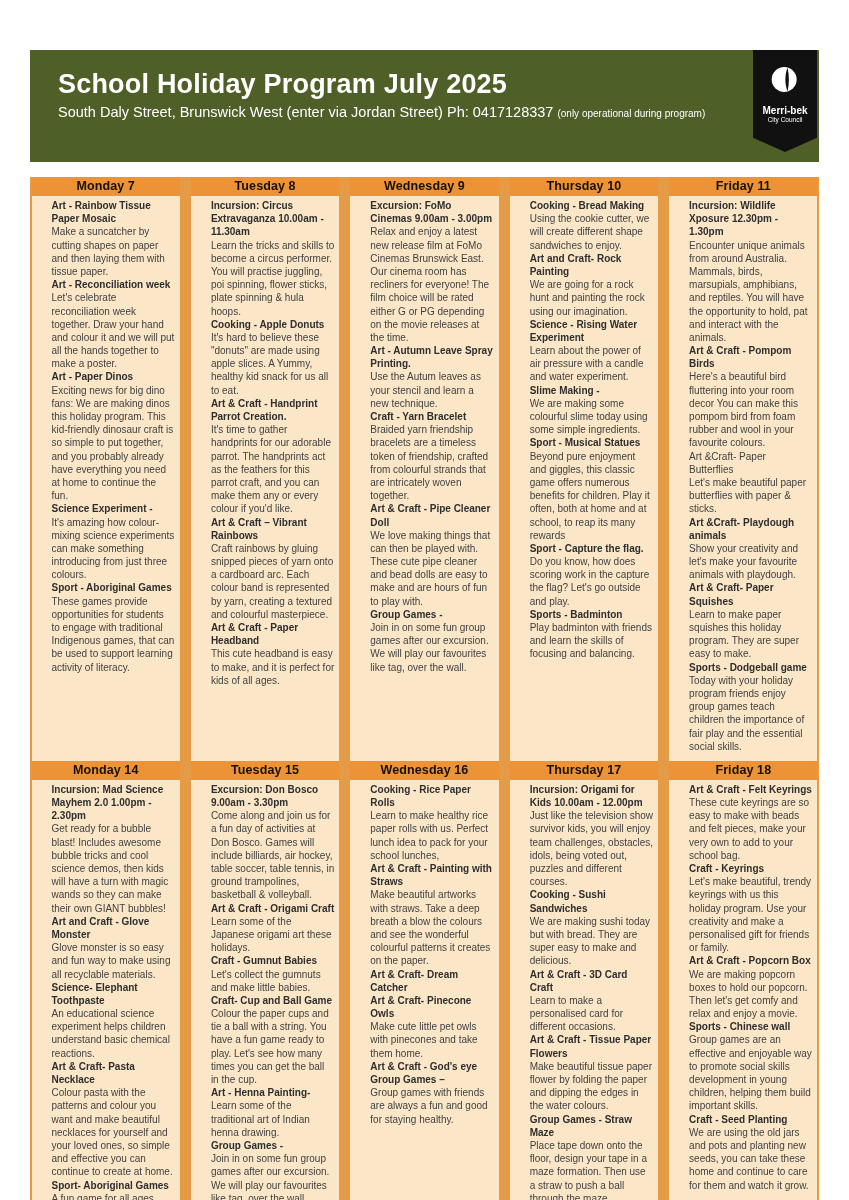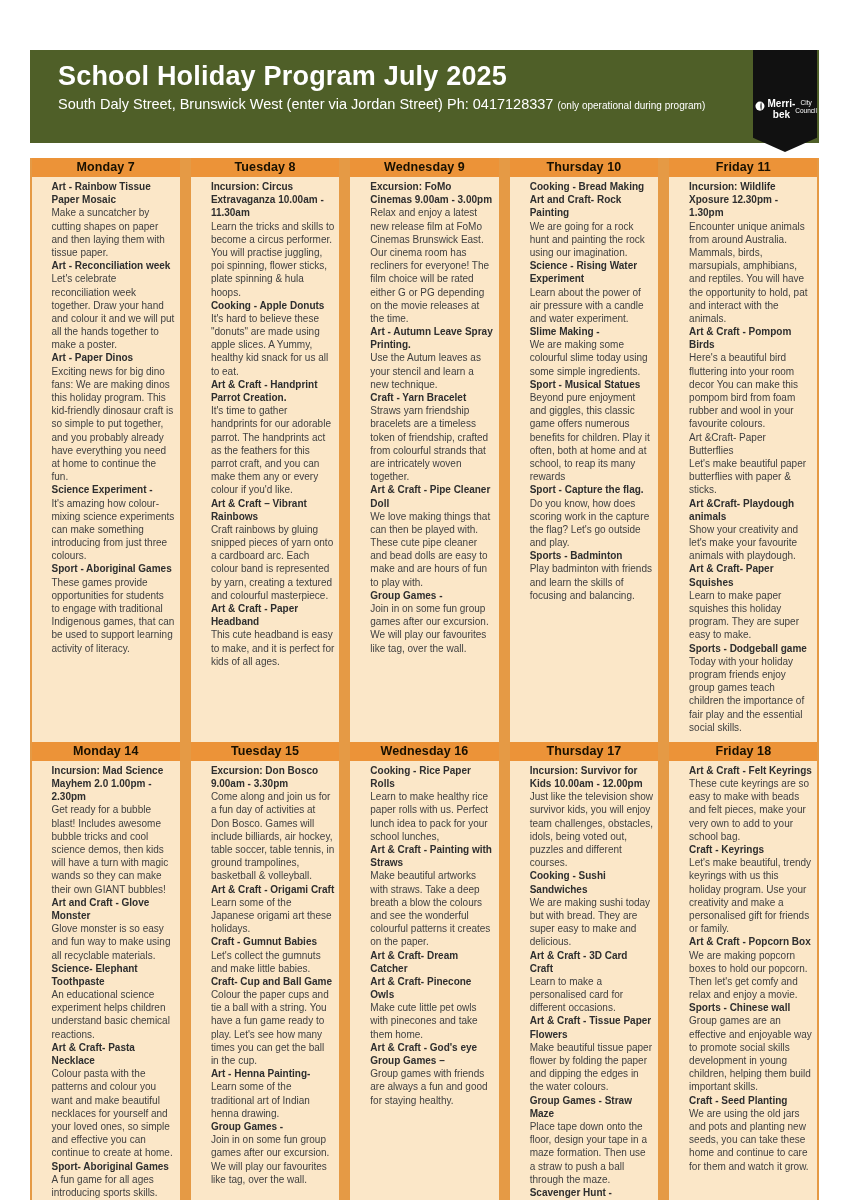--- a/index.html
+++ b/index.html
@@ -18,22 +18,22 @@
     font-family:"Liberation Sans",sans-serif;
     -webkit-font-smoothing:antialiased;
   }
   .page{position:relative;width:849px;min-height:1200px;padding:50px 30px 0 30px;}
 
   
   .banner{
     position:relative;
     background:var(--green);
     color:#fff;
-    height:93px;
-    padding:12px 90px 10px 28px;
+    height:112px;
+    padding:20px 90px 10px 28px;
   }
   .banner h1{
     margin:0 0 6px 0;
     font-size:27px;
     line-height:1.05;
     font-weight:800;
     letter-spacing:.2px;
   }
   .banner h2{
     margin:0 0 4px 0;
@@ -51,21 +51,21 @@
     margin-left:4px;
   }
 
   
   .pennant{
     position:absolute;
     top:0;right:2px;
     width:64px;height:102px;
     background:#111;
     clip-path:polygon(0 0,100% 0,100% 86%,50% 100%,0 86%);
-    display:flex;flex-direction:row;align-items:center;
+    display:flex;flex-direction:column;align-items:center;
     padding-top:12px;
     color:#fff;text-align:center;
   }
   .pennant svg{width:40px;height:40px;display:block;}
   .pennant .l1{font-size:10px;font-weight:700;margin-top:3px;line-height:1.1;}
   .pennant .l2{font-size:6.5px;font-weight:400;line-height:1.2;}
 
   
   #calendar{margin-top:15px;}
   .week-grid{
@@ -148,28 +148,29 @@
           <div class="activity-desc">Craft rainbows by gluing snipped pieces of yarn onto a cardboard arc. Each colour band is represented by yarn, creating a textured and colourful masterpiece.</div>
           <div class="activity-title">Art &amp; Craft - Paper Headband</div>
           <div class="activity-desc">This cute headband is easy to make, and it is perfect for kids of all ages.</div>
         </div>
         <div class="day-cell">
           <div class="activity-title">Excursion:  FoMo Cinemas 9.00am - 3.00pm</div>
           <div class="activity-desc">Relax and enjoy a latest new release film at FoMo Cinemas Brunswick East. Our cinema room has recliners for everyone! The film choice will be rated either G or PG depending on the movie releases at the time.</div>
           <div class="activity-title">Art - Autumn Leave Spray Printing.</div>
           <div class="activity-desc">Use the Autum leaves as your stencil and learn a new technique.</div>
           <div class="activity-title">Craft - Yarn Bracelet</div>
-          <div class="activity-desc">Straws yarn friendship bracelets are a timeless token of friendship, crafted from colourful strands that are intricately woven together.</div>
+          <div class="activity-desc">Braided yarn friendship bracelets are a timeless token of friendship, crafted from colourful strands that are intricately woven together.</div>
           <div class="activity-title">Art &amp; Craft - Pipe Cleaner Doll</div>
           <div class="activity-desc">We love making things that can then be played with. These cute pipe cleaner and bead dolls are easy to make and are hours of fun to play with.</div>
           <div class="activity-title">Group Games -</div>
           <div class="activity-desc">Join in on some fun group games after our excursion. We will play our favourites like tag, over the wall.</div>
         </div>
         <div class="day-cell">
           <div class="activity-title">Cooking - Bread Making</div>
+          <div class="activity-desc">Using the cookie cutter, we will create different shape sandwiches to enjoy.</div>
           <div class="activity-title">Art and Craft- Rock Painting</div>
           <div class="activity-desc">We are going for a rock hunt and painting the rock using our imagination.</div>
           <div class="activity-title">Science - Rising Water Experiment</div>
           <div class="activity-desc">Learn about the power of air pressure with a candle and water experiment.</div>
           <div class="activity-title">Slime Making -</div>
           <div class="activity-desc">We are making some colourful slime today using some simple ingredients.</div>
           <div class="activity-title">Sport - Musical Statues</div>
           <div class="activity-desc">Beyond pure enjoyment and giggles, this classic game offers numerous benefits for children. Play it often, both at home and at school, to reap its many rewards</div>
           <div class="activity-title">Sport - Capture the flag.</div>
           <div class="activity-desc">Do you know, how does scoring work in the capture the flag? Let's go outside and play.</div>
@@ -229,21 +230,21 @@
           <div class="activity-title">Art &amp; Craft - Painting with Straws</div>
           <div class="activity-desc">Make beautiful artworks with straws. Take a deep breath a blow the colours and see the wonderful colourful patterns it creates on the paper.</div>
           <div class="activity-title">Art &amp; Craft- Dream Catcher</div>
           <div class="activity-title">Art &amp; Craft- Pinecone Owls</div>
           <div class="activity-desc">Make cute little pet owls with pinecones and take them home.</div>
           <div class="activity-title">Art &amp; Craft - God's eye</div>
           <div class="activity-title">Group Games –</div>
           <div class="activity-desc">Group games with friends are always a fun and good for staying healthy.</div>
         </div>
         <div class="day-cell">
-          <div class="activity-title">Incursion: Survivor for Kids 10.00am - 12.00pm</div>
+          <div class="activity-title">Incursion: Origami for Kids 10.00am - 12.00pm</div>
           <div class="activity-desc">Just like the television show survivor kids, you will enjoy team challenges, obstacles, idols, being voted out, puzzles and different courses.</div>
           <div class="activity-title">Cooking - Sushi Sandwiches</div>
           <div class="activity-desc">We are making sushi today but with bread. They are super easy to make and delicious.</div>
           <div class="activity-title">Art &amp; Craft - 3D Card Craft</div>
           <div class="activity-desc">Learn to make a personalised card for different occasions.</div>
           <div class="activity-title">Art &amp; Craft - Tissue Paper Flowers</div>
           <div class="activity-desc">Make beautiful tissue paper flower by folding the paper and dipping the edges in the water colours.</div>
           <div class="activity-title">Group Games - Straw Maze</div>
           <div class="activity-desc">Place tape down onto the floor, design your tape in a maze formation. Then use a straw to push a ball through the maze.</div>
           <div class="activity-title">Scavenger Hunt -</div>

